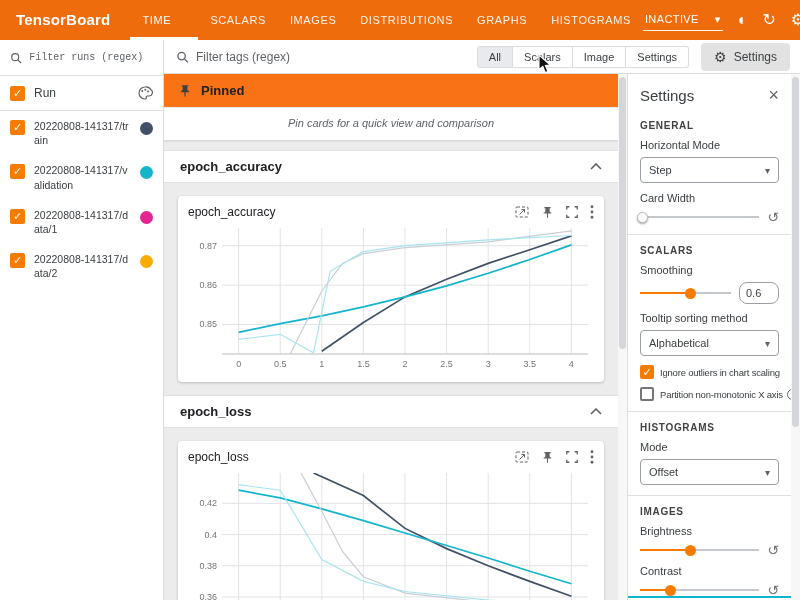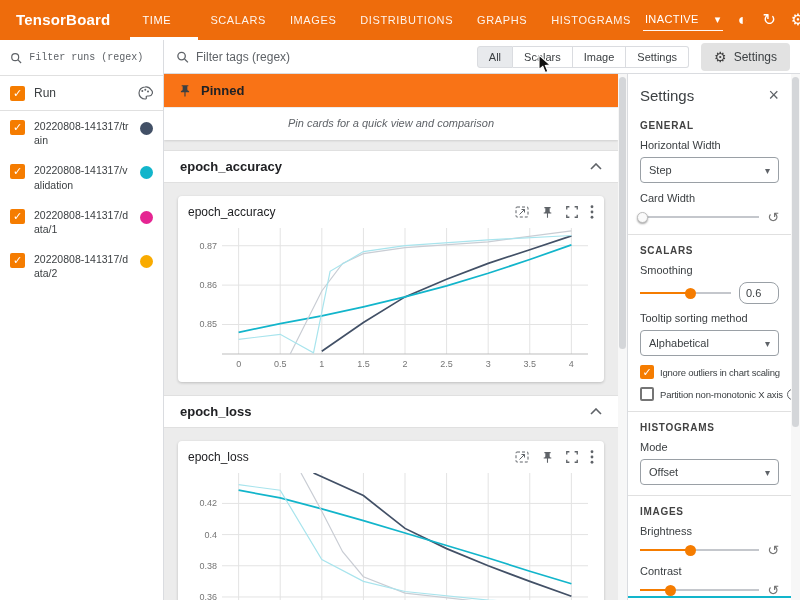--- a/index.html
+++ b/index.html
@@ -345,21 +345,21 @@
           <div class="thumb" style="top:3px;height:272px"></div>
         </div>
 
         <aside class="settings-panel">
           <div class="sp-title-row">
             <span class="sp-title">Settings</span>
             <span class="sp-close">×</span>
           </div>
 
           <div class="sp-heading">GENERAL</div>
-          <div class="sp-label">Horizontal Width</div>
+          <div class="sp-label">Horizontal Mode</div>
           <div class="select">
             <span>Step</span>
             <span class="caret">▾</span>
           </div>
           <div class="sp-label">Card Width</div>
           <div class="slider-row">
             <div class="slider">
               <div class="track"></div>
               <div class="knob plain" style="left: 2%;"></div>
             </div>

